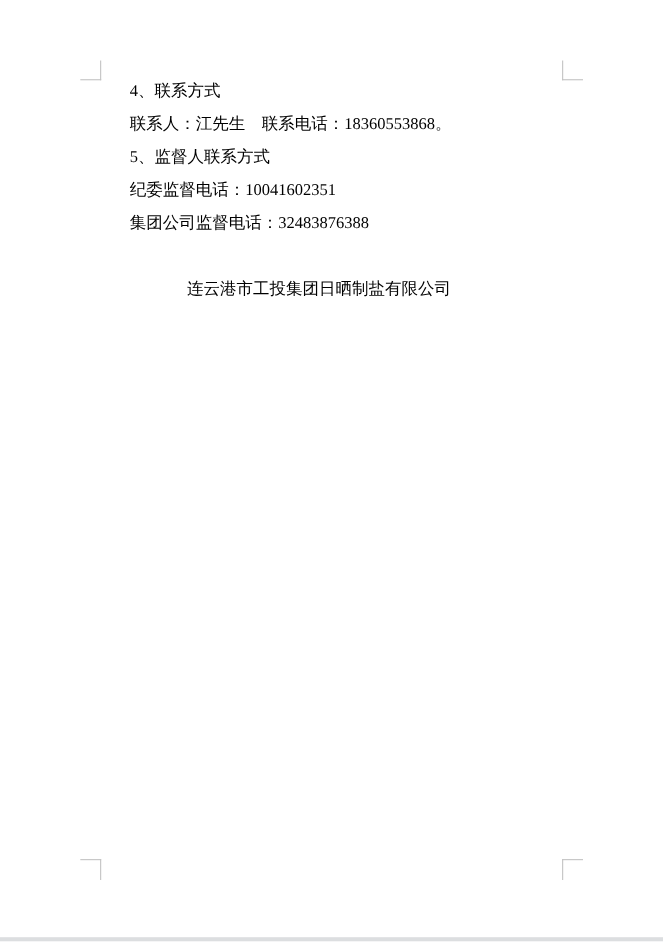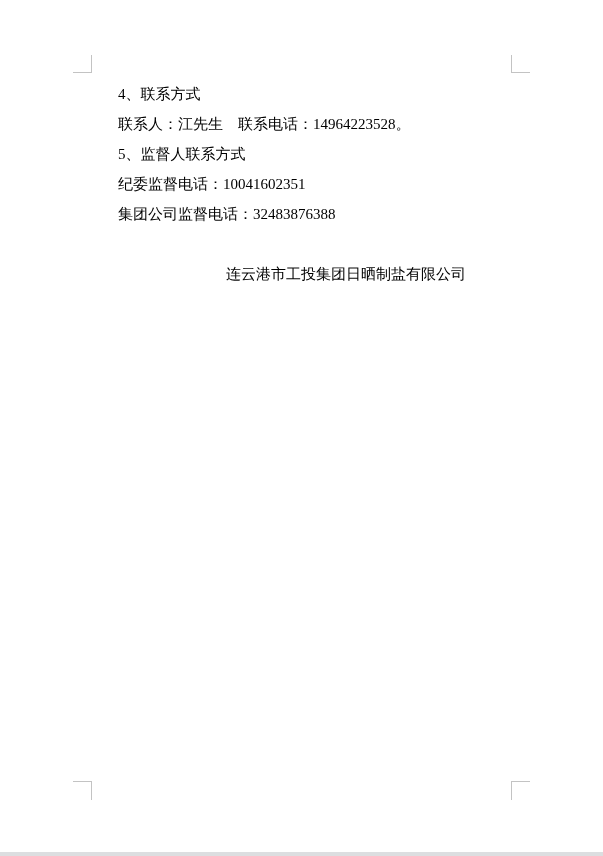--- a/index.html
+++ b/index.html
@@ -37,52 +37,52 @@
     height: 17px;
   }
   .crop.tl { left: 73px;  top: 55px;  border-right: 1px solid #c3c3c3; border-bottom: 1px solid #c3c3c3; }
   .crop.tr { left: 511px; top: 55px;  border-left: 1px solid #c3c3c3;  border-bottom: 1px solid #c3c3c3; }
   .crop.bl { left: 73px;  top: 781px; height: 18px; border-right: 1px solid #c3c3c3; border-top: 1px solid #c3c3c3; }
   .crop.br { left: 511px; top: 781px; height: 18px; border-left: 1px solid #c3c3c3;  border-top: 1px solid #c3c3c3; }
 
   .content {
     position: absolute;
     left: 118px;
-    top: 79px;
+    top: 68px;
     width: 396px;
     color: #000000;
   }
   .content p {
     margin: 0;
     font-size: 15px;
     line-height: 30px;
     white-space: nowrap;
   }
   p.signature-company {
     margin-top: 30px;   
-    margin-left: 108px;
+    margin-left: 52px;
   }
   p.signature-date {
     margin-left: 160px;
   }
 </style>
 </head>
 <body>
 
 <div class="viewport">
   <div class="page">
 
     <div class="crop tl"></div>
     <div class="crop tr"></div>
     <div class="crop bl"></div>
     <div class="crop br"></div>
 
     <div class="content">
       <p>4、联系方式</p>
-      <p>联系人：江先生　联系电话：14964223528。</p>
+      <p>联系人：江先生　联系电话：18360553868。</p>
       <p>5、监督人联系方式</p>
       <p>纪委监督电话：10041602351</p>
       <p>集团公司监督电话：32483876388</p>
       <p class="signature-company">连云港市工投集团日晒制盐有限公司</p>
     </div>
   </div>
 
   <div class="outside-edge"></div>
 </div>
 

